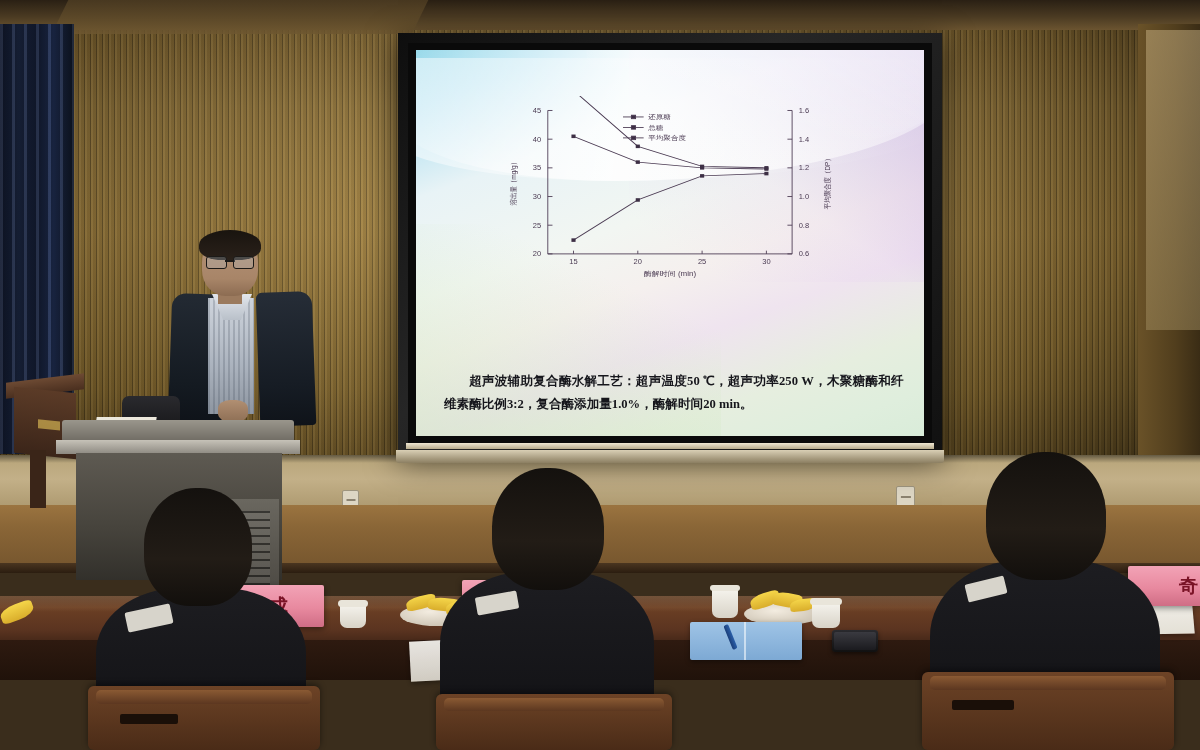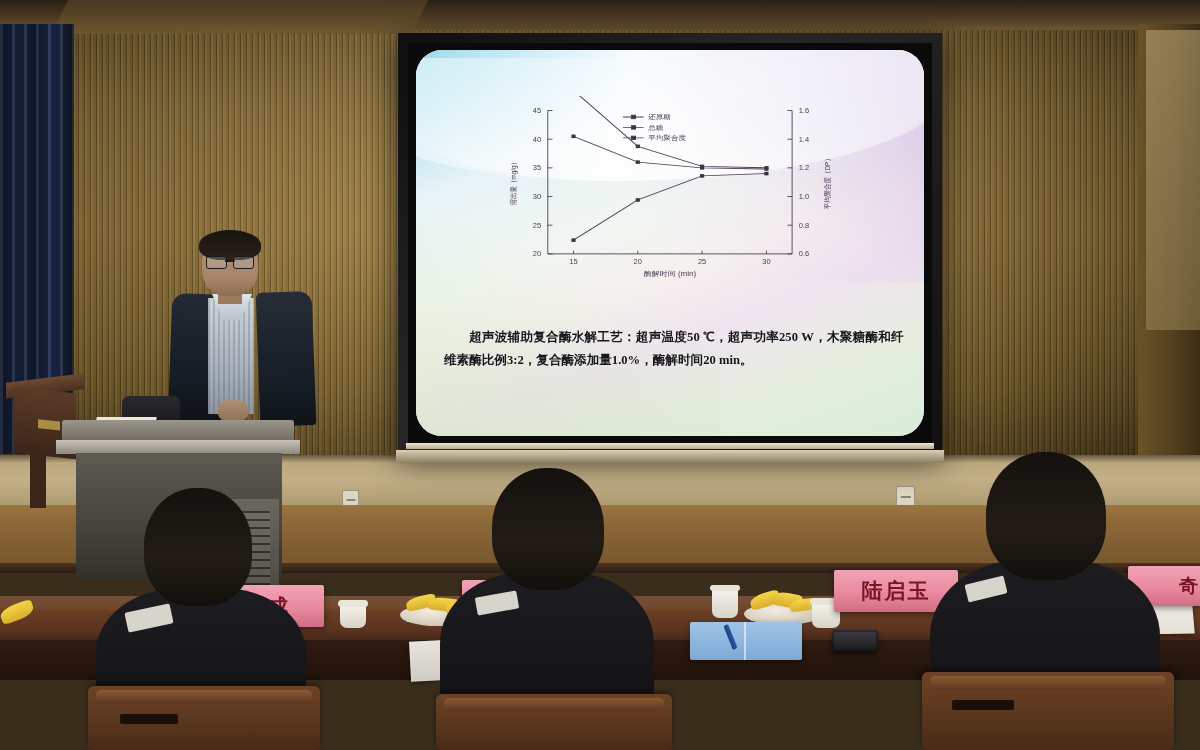--- a/index.html
+++ b/index.html
@@ -52,21 +52,21 @@
   .socket:after{content:"";position:absolute;left:50%;top:50%;width:60%;height:2px;
     background:#8b8270;transform:translate(-50%,-50%);}
 
   
   .screen-outer{position:absolute;left:398px;top:33px;width:544px;height:420px;
     background:linear-gradient(135deg,#0e0e0e,#262626 40%,#111);
     box-shadow:0 8px 30px rgba(0,0,0,.65);}
   .screen-bezel{position:absolute;left:10px;top:10px;right:10px;bottom:10px;
     background:#0a0a0a;}
   .screen-surface{position:absolute;left:18px;top:17px;right:18px;bottom:17px;
-    overflow:hidden;background:#fff;border-radius:26px;}
+    overflow:hidden;background:#fff;}
   .screen-bottom-bar{position:absolute;left:396px;top:450px;width:548px;height:13px;
     background:linear-gradient(180deg,#d9cfb5,#8c7f62);border-radius:0 0 3px 3px;}
   .screen-tension{position:absolute;left:406px;top:443px;width:528px;height:6px;
     background:linear-gradient(180deg,#efe7d2,#b7ab8c);}
 
   
   .slide{position:absolute;inset:0;
     background:
       linear-gradient(160deg,
         #8fd6e8 0%, #a9def0 10%, #e8f3f6 26%,
@@ -90,21 +90,21 @@
   .chart-wrap{position:absolute;left:13%;top:12%;width:74%;height:48%;}
   .chart-svg{width:100%;height:100%;display:block;}
 
   .fig-caption{position:absolute;left:0;right:0;top:62.5%;text-align:center;
     font-family:"Liberation Serif",serif;font-weight:bold;
     font-size:11.5px;color:#1b1b22;letter-spacing:.3px;}
 
   .body-text{position:absolute;left:5.5%;right:4%;top:71.5%;
     font-family:"Liberation Serif",serif;font-weight:bold;
     font-size:12.6px;line-height:1.85;color:#16161c;text-align:justify;}
-  .body-text .indent{text-indent:2em;display:block;}
+  .body-text .indent{text-indent:2em;display:block;margin-top:44px;}
 
   
   .presenter{position:absolute;left:168px;top:228px;width:146px;height:236px;}
   .p-head{position:absolute;left:34px;top:6px;width:56px;height:62px;border-radius:46% 46% 42% 42%;
     background:linear-gradient(180deg,#2b2018 0%,#2b2018 26%,#b08e72 28%,#a88568 72%,#8c6c52 100%);}
   .p-hair{position:absolute;left:31px;top:2px;width:62px;height:30px;border-radius:50% 50% 38% 38%;
     background:linear-gradient(180deg,#19140f,#2a211a);}
   .p-glasses{position:absolute;left:38px;top:28px;width:48px;height:11px;}
   .p-glasses:before,.p-glasses:after{content:"";position:absolute;top:0;width:19px;height:11px;
     border:1.6px solid #1c1a18;border-radius:3px;background:rgba(180,200,215,.25);}
@@ -400,23 +400,20 @@
   <div class="papers" style="left:1146px;top:572px;width:46px;height:62px;transform:rotate(-5deg) skewY(4deg);"></div>
 
   <div class="papers" style="left:410px;top:640px;width:70px;height:40px;transform:rotate(-3deg);opacity:.9;"></div>
 
   <div class="placard" style="left:212px;top:585px;width:112px;height:42px;font-size:20px;">
     <span>顺成</span>
   </div>
   <div class="placard" style="left:462px;top:580px;width:112px;height:40px;font-size:19px;">
     <span>木</span>
   </div>
-  <div class="placard" style="left:834px;top:570px;width:124px;height:42px;font-size:21px;">
-    <span>陆启玉</span>
-  </div>
   <div class="placard" style="left:1128px;top:566px;width:72px;height:40px;font-size:19px;justify-content:flex-end;padding-right:4px;">
     <span>奇</span>
   </div>
 
   <div class="person" style="left:96px;top:488px;width:210px;height:262px;">
     <div class="shoulders" style="left:0;top:100px;width:210px;height:162px;"></div>
     <div class="head" style="left:48px;top:0;width:108px;height:118px;"></div>
     <div class="collar-w" style="left:30px;top:120px;width:46px;height:20px;transform:rotate(-12deg);"></div>
   </div>
 

